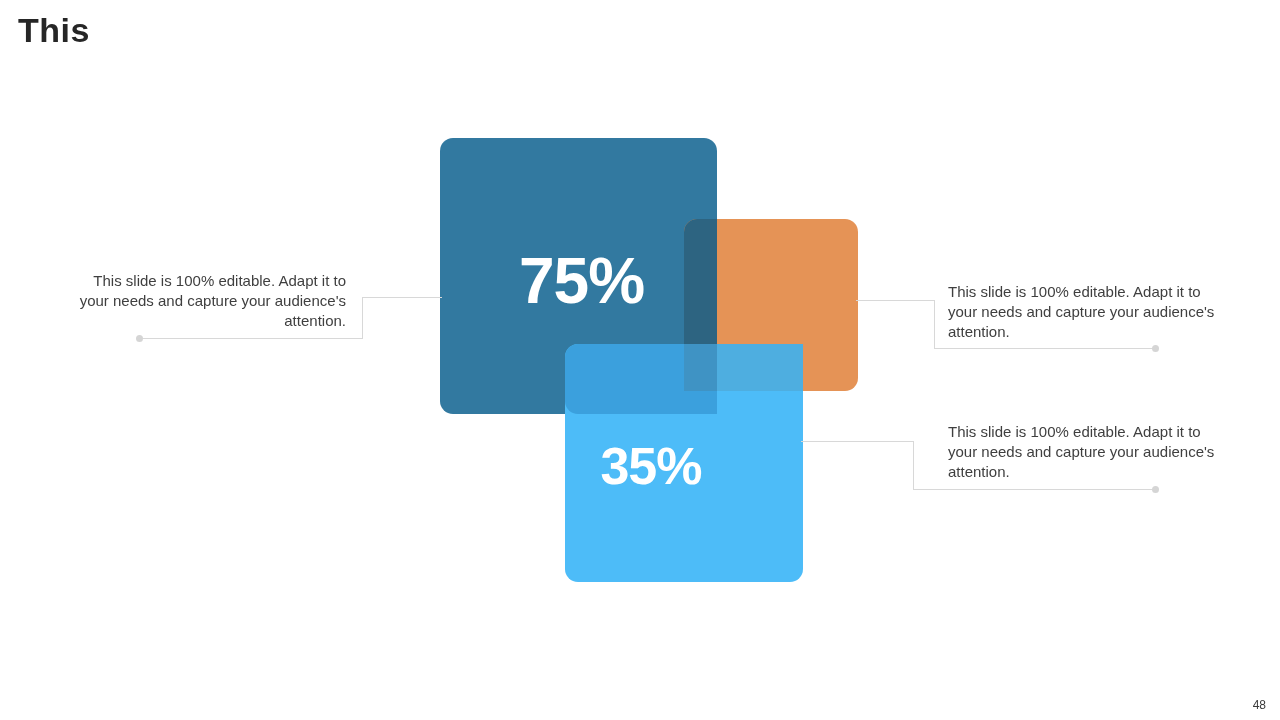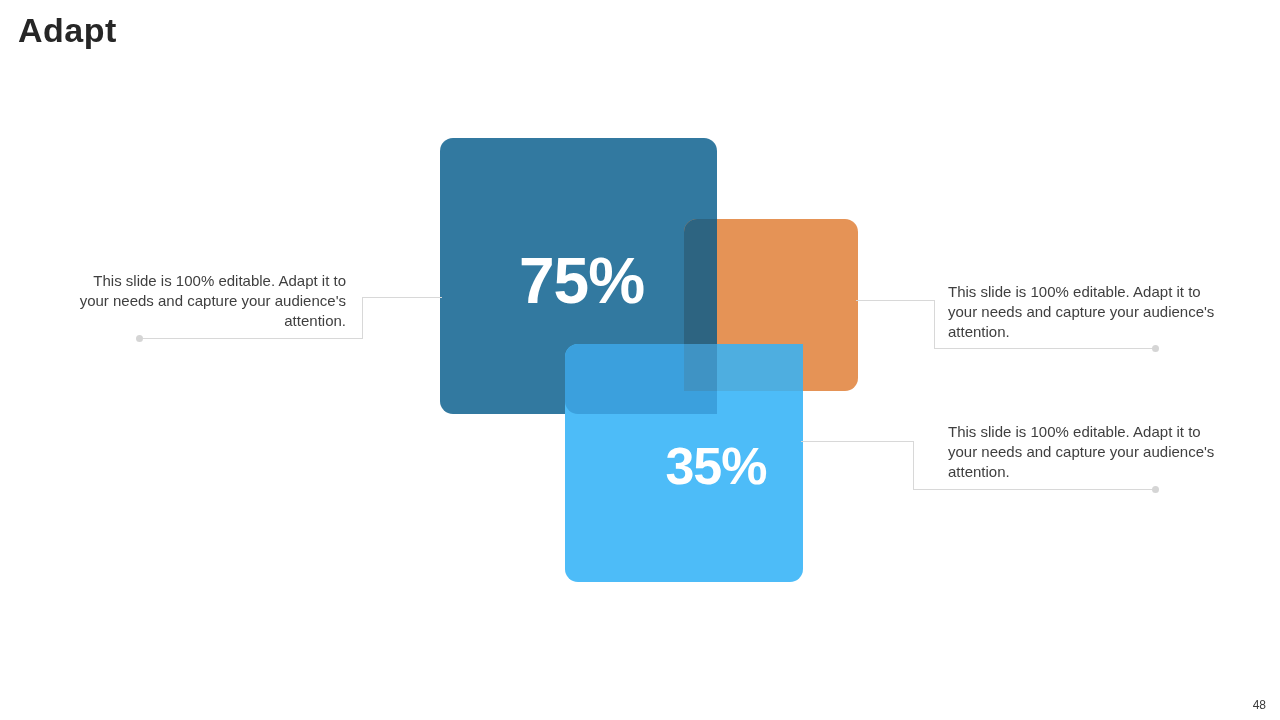--- a/index.html
+++ b/index.html
@@ -121,27 +121,26 @@
   }
   #value-secondary {
     left: 684px;
     top: 283px;
     width: 174px;
     font-size: 38px;
     line-height: 44px;
     letter-spacing: -0.5px;
   }
   #value-tertiary {
-    left: 565px;
+    left: 532px;
     top: 436px;
     width: 238px;
     font-size: 52px;
     line-height: 60px;
     letter-spacing: -1px;
-    padding-left: 32px;
   }
 
   
   .callout-text {
     position: absolute;
     font-size: 15px;
     line-height: 20px;
     color: #3f3f3f;
     z-index: 7;
   }
@@ -206,21 +205,21 @@
     right: 14px;
     bottom: 8px;
     font-size: 12px;
     color: #3a3a3a;
     z-index: 8;
   }
 </style>
 </head>
 <body>
 
-<div id="slide-title">Adapt</div>
+<div id="slide-title">This</div>
 
 <div id="venn-stage">
 
   <div class="venn-shape" id="shape-primary"></div>
 
   <div class="venn-shape" id="shape-secondary"></div>
 
   <div class="venn-shape" id="shape-tertiary"></div>
 
   <div class="overlap" id="overlap-primary-secondary"></div>

